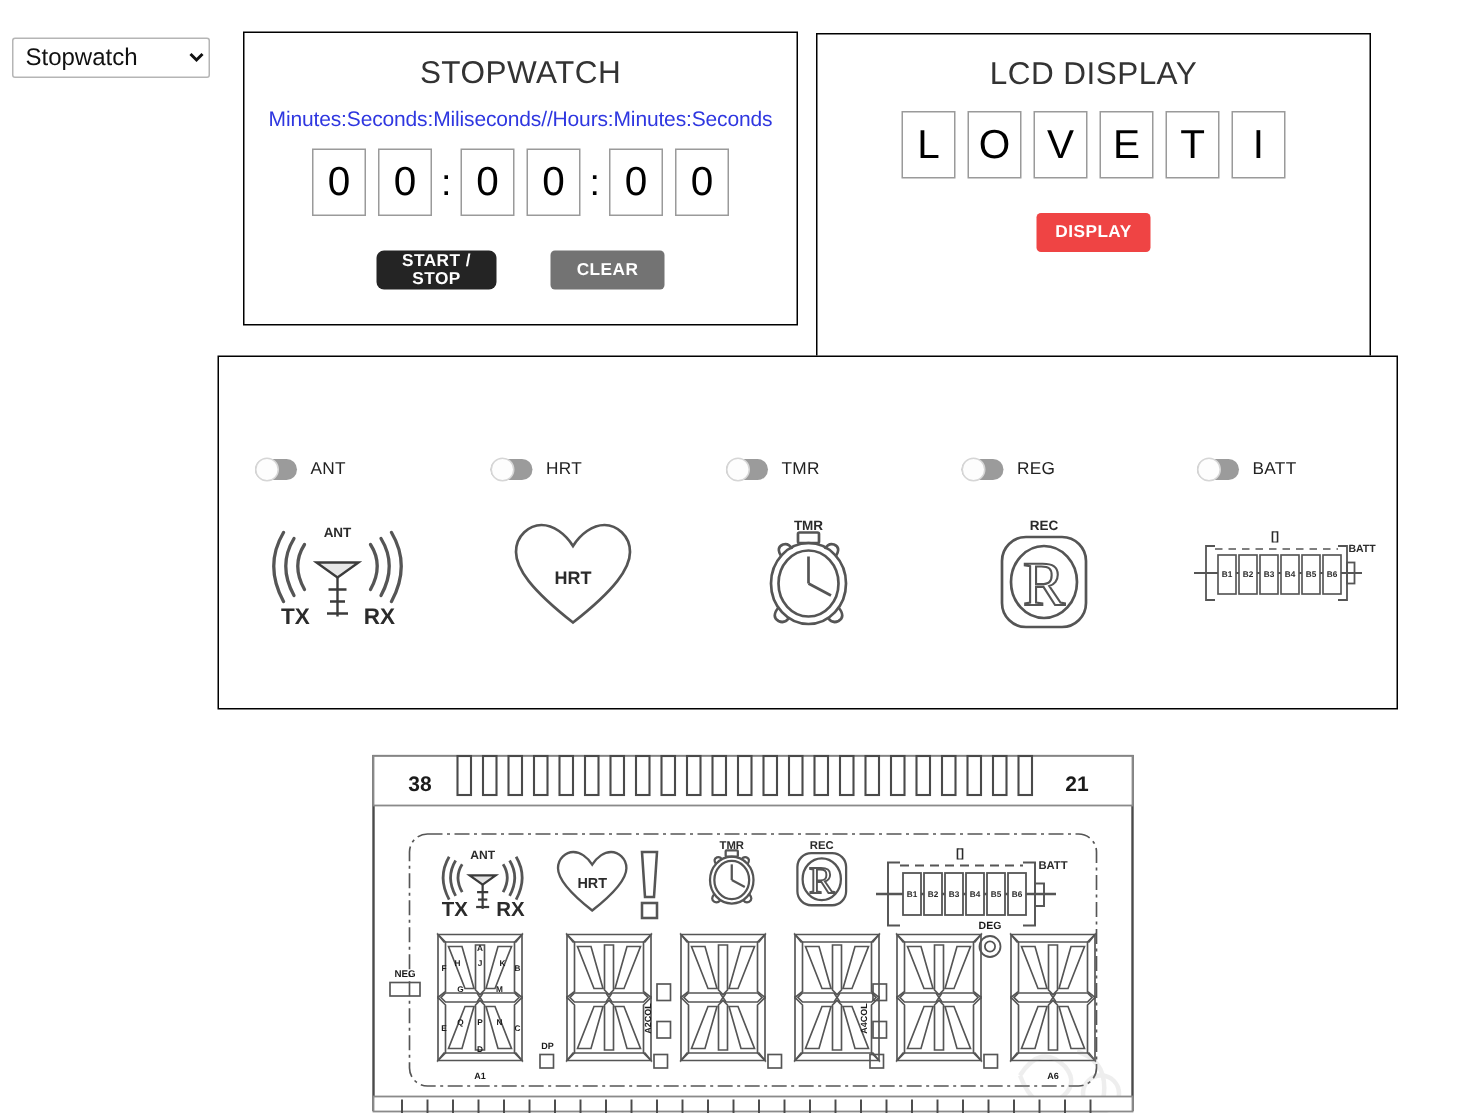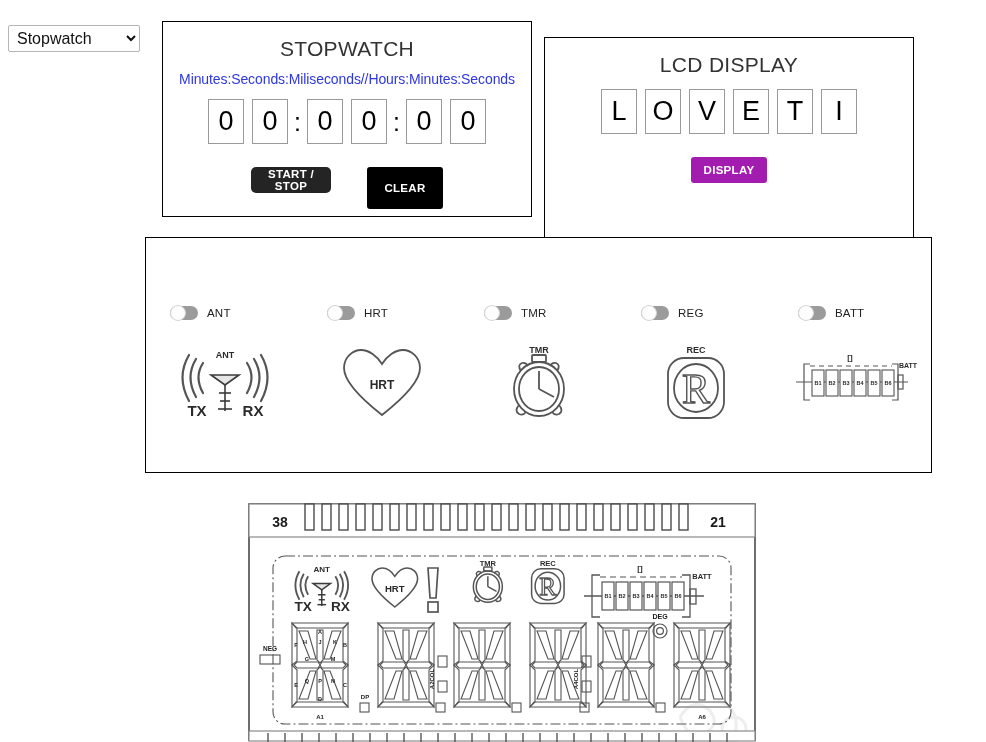--- a/index.html
+++ b/index.html
@@ -34,21 +34,21 @@
   }
 
   
   .panel {
     position: absolute;
     border: 1px solid #000;
     background: #fff;
     box-sizing: border-box;
   }
   #stopwatch-panel { left: 162px; top: 21px; width: 370px; height: 196px; }
-  #lcd-panel       { left: 544px; top: 37px; width: 370px; height: 240px; }
+  #lcd-panel       { left: 544px; top: 22px; width: 370px; height: 240px; }
 
   .panel-title {
     text-align: center;
     font-size: 21px;
     color: #333;
     margin-top: 15px;
     letter-spacing: .3px;
     font-weight: 400;
   }
   .panel-sub {
@@ -100,22 +100,22 @@
     border: none;
     color: #fff;
     font-family: "Liberation Sans", sans-serif;
     font-size: 11.5px;
     font-weight: bold;
     letter-spacing: .3px;
     cursor: pointer;
     padding: 0;
   }
   #start-stop-button { width: 80px; height: 26px; background: #242424; border-radius: 5px; }
-  #clear-button      { width: 76px; height: 42px; background: #000000; border-radius: 3px; }
-  #display-button    { width: 76px; height: 26px; background: #a21caf; border-radius: 3px; }
+  #clear-button      { width: 76px; height: 26px; background: #737373; border-radius: 3px; }
+  #display-button    { width: 76px; height: 26px; background: #ef4444; border-radius: 3px; }
   .btn-row.single { justify-content: center; }
 
   
   #icon-panel {
     position: absolute;
     left: 145px;
     top: 237px;
     width: 787px;
     height: 236px;
     border: 1px solid #000;

